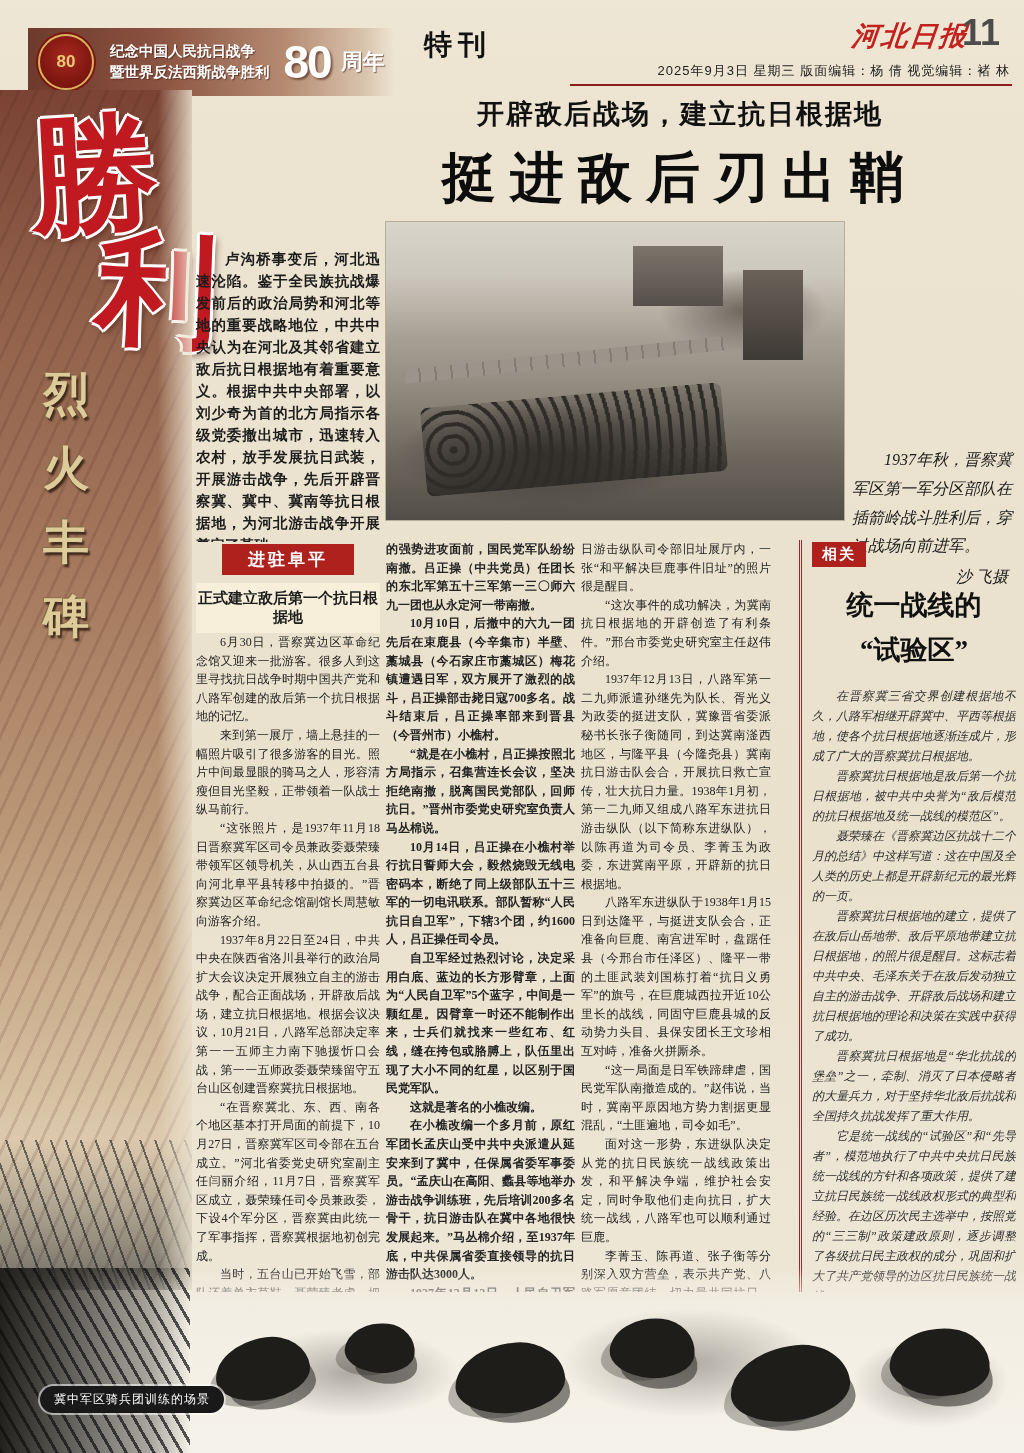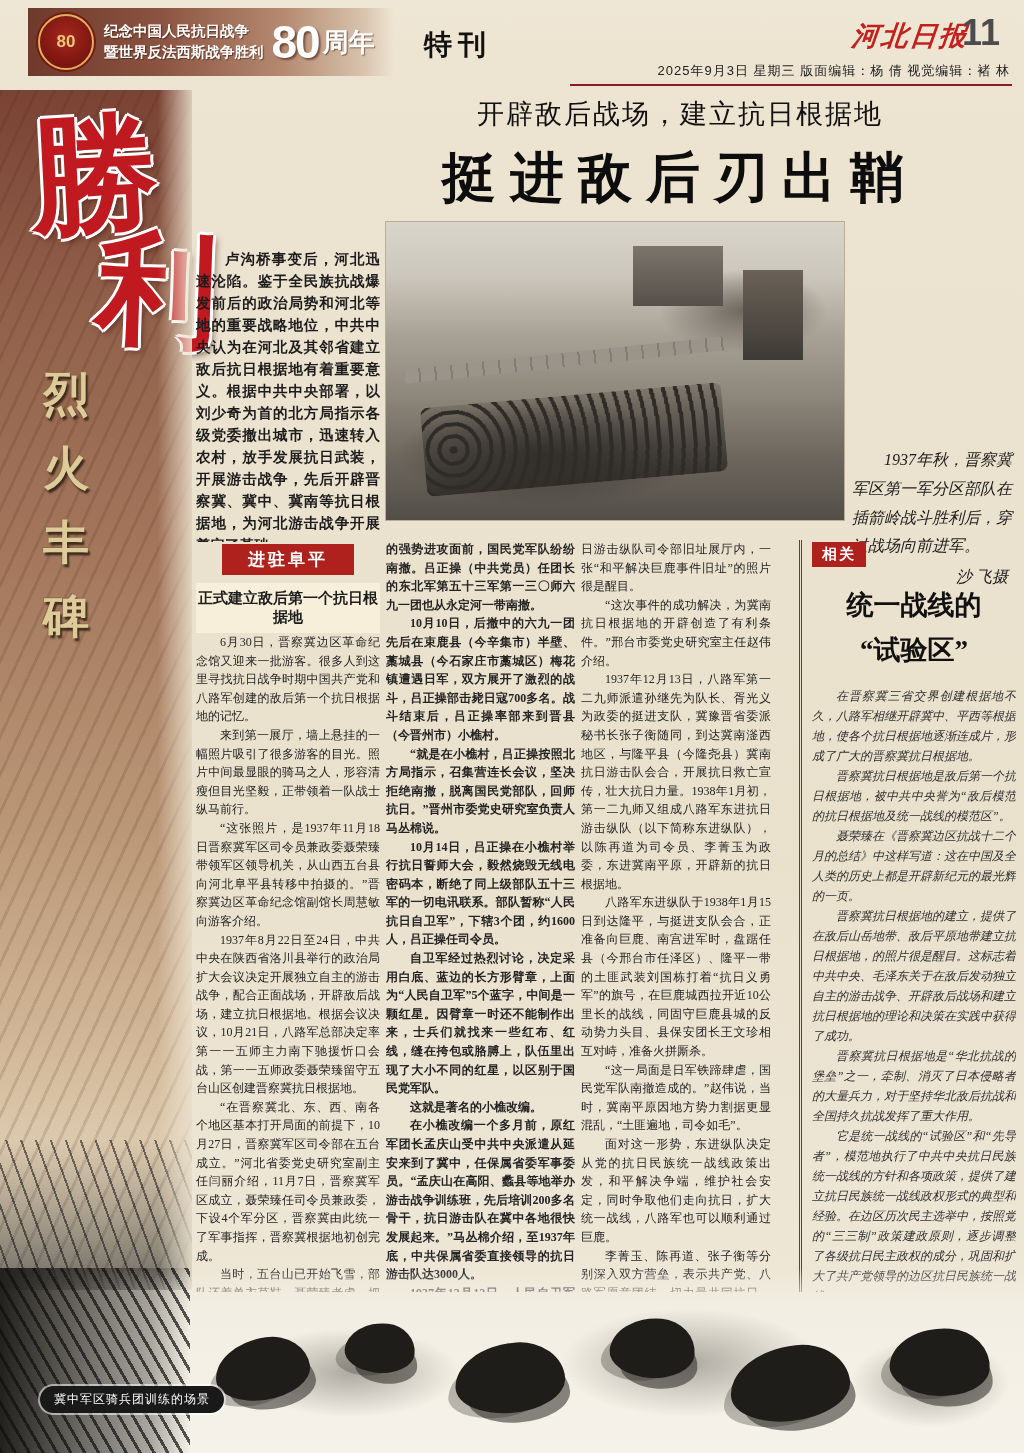--- a/index.html
+++ b/index.html
@@ -1,25 +1,25 @@
 <!DOCTYPE html>
 <html><head>
 <meta charset="utf-8">
 <style>
   html,body{margin:0;padding:0;}
   body{background:#d8d0c0;font-family:"Liberation Serif",serif;}
   #page{position:relative;width:1024px;height:1453px;margin:0 auto;background:linear-gradient(180deg,#f0e9d8 0%,#ece3d0 8%,#eae1cd 60%,#efe9da 100%);overflow:hidden;}
 
   
   #header{position:absolute;left:0;top:0;width:1024px;height:90px;background:linear-gradient(180deg,#efe7d5,#ece3d0);}
-  #banner{position:absolute;left:28px;top:8px;width:366px;height:68px;background:linear-gradient(90deg,#6e3a2c 0%,#8a5240 35%,#b58a71 70%,#d9c4ae 92%,rgba(217,196,174,0) 100%);display:flex;align-items:center;}
+  #banner{position:absolute;left:28px;top:28px;width:366px;height:68px;background:linear-gradient(90deg,#6e3a2c 0%,#8a5240 35%,#b58a71 70%,#d9c4ae 92%,rgba(217,196,174,0) 100%);display:flex;align-items:center;gap:6px;}
   #emblem{width:52px;height:52px;margin-left:10px;border-radius:50%;background:radial-gradient(circle at 50% 40%,#a5281f 0%,#7c150f 70%);border:2px solid #d8b25c;color:#e9c878;font-family:"Liberation Sans",sans-serif;font-weight:bold;font-size:17px;display:flex;align-items:center;justify-content:center;box-shadow:0 0 0 2px #7c150f;}
   #banner-lines{margin-left:10px;color:#fff;font-family:"Liberation Sans",sans-serif;font-weight:bold;font-size:14.5px;line-height:1.45;text-shadow:1px 1px 1px rgba(60,20,10,.6);white-space:nowrap;}
   #banner-80{margin-left:8px;color:#fff;font-family:"Liberation Sans",sans-serif;font-weight:bold;font-size:46px;text-shadow:2px 2px 2px rgba(60,20,10,.55);letter-spacing:-2px;}
-  #banner-suffix{margin-left:4px;color:#fff;font-family:"Liberation Sans",sans-serif;font-weight:bold;font-size:26px;text-shadow:1px 1px 1px rgba(60,20,10,.55);}
+  #banner-suffix{margin-left:4px;color:#fff;font-family:"Liberation Sans",sans-serif;font-weight:bold;font-size:22px;text-shadow:1px 1px 1px rgba(60,20,10,.55);}
   #edition{position:absolute;left:424px;top:26px;font-family:"Liberation Sans",sans-serif;font-weight:bold;font-size:28px;letter-spacing:6px;color:#111;text-align:right;}
   #masthead{position:absolute;left:852px;top:18px;color:#c2211e;font-family:"Liberation Serif",serif;font-style:italic;font-weight:bold;font-size:27px;letter-spacing:2px;transform:skewX(-6deg);}
   #pagenum{position:absolute;left:962px;top:12px;font-family:"Liberation Sans",sans-serif;font-size:36px;color:#4c4c4c;font-weight:bold;}
   #dateline{position:absolute;right:14px;top:62px;font-family:"Liberation Sans",sans-serif;font-size:13px;color:#222;letter-spacing:1px;}
   #header-rule{position:absolute;left:570px;top:84px;width:442px;height:2px;background:#8e1b1f;}
 
   
   #left-strip{position:absolute;left:0;top:90px;width:192px;height:1200px;background:
     repeating-linear-gradient(115deg,rgba(70,30,20,.14) 0 3px,rgba(0,0,0,0) 3px 16px),
     linear-gradient(180deg,#7a4334 0%,#91604a 18%,#a5795e 40%,#bb9878 62%,#d2b999 80%,#e8dcc4 96%,#efe9da 100%);}
@@ -29,21 +29,21 @@
   #char-sheng{left:30px;top:0px;font-size:128px;transform:rotate(-3deg);}
   #char-li{left:96px;top:120px;font-size:122px;transform:rotate(2deg);}
   #vert-title{position:absolute;left:36px;top:268px;width:60px;text-align:center;}
   .vert-char{font-family:"Liberation Serif",serif;font-weight:bold;font-size:46px;color:#ddcb9a;line-height:74px;text-shadow:2px 3px 2px #3f2b1c,-1px -1px 0 #8a6d4a;}
   #strip-sketch{position:absolute;left:0;top:1050px;width:192px;height:150px;background:
     repeating-linear-gradient(70deg,rgba(20,20,20,.55) 0 2px,rgba(0,0,0,0) 2px 14px),
     linear-gradient(180deg,rgba(0,0,0,0) 0%,rgba(40,38,34,.25) 40%,rgba(25,24,22,.6) 100%);}
 
   
   #headline{position:absolute;left:388px;top:96px;width:584px;text-align:center;}
-  #kicker{font-family:"Liberation Sans",sans-serif;font-weight:normal;font-size:27px;color:#111;letter-spacing:2px;}
+  #kicker{font-family:"Liberation Sans",sans-serif;font-weight:bold;font-size:27px;color:#111;letter-spacing:2px;}
   #main-title{margin-top:10px;font-family:"Liberation Sans",sans-serif;font-weight:bold;font-size:54px;color:#0d0d0d;letter-spacing:14px;white-space:nowrap;}
   #byline{margin-top:12px;font-size:12.5px;color:#333;letter-spacing:3px;}
 
   
   #main-photo{position:absolute;left:386px;top:222px;width:458px;height:298px;background:
     radial-gradient(ellipse 120px 60px at 78% 30%,#6d675e 0%,rgba(0,0,0,0) 70%),
     radial-gradient(ellipse 200px 70px at 35% 78%,#3f3b36 0%,rgba(0,0,0,0) 75%),
     linear-gradient(180deg,#d9d5cb 0%,#ccc7bc 18%,#a8a196 38%,#8e877b 58%,#6e685f 78%,#524e47 100%);
     box-shadow:0 0 0 1px #b9ae97;}
   .ph-tower{position:absolute;background:linear-gradient(180deg,#7b756b,#55504a);}

